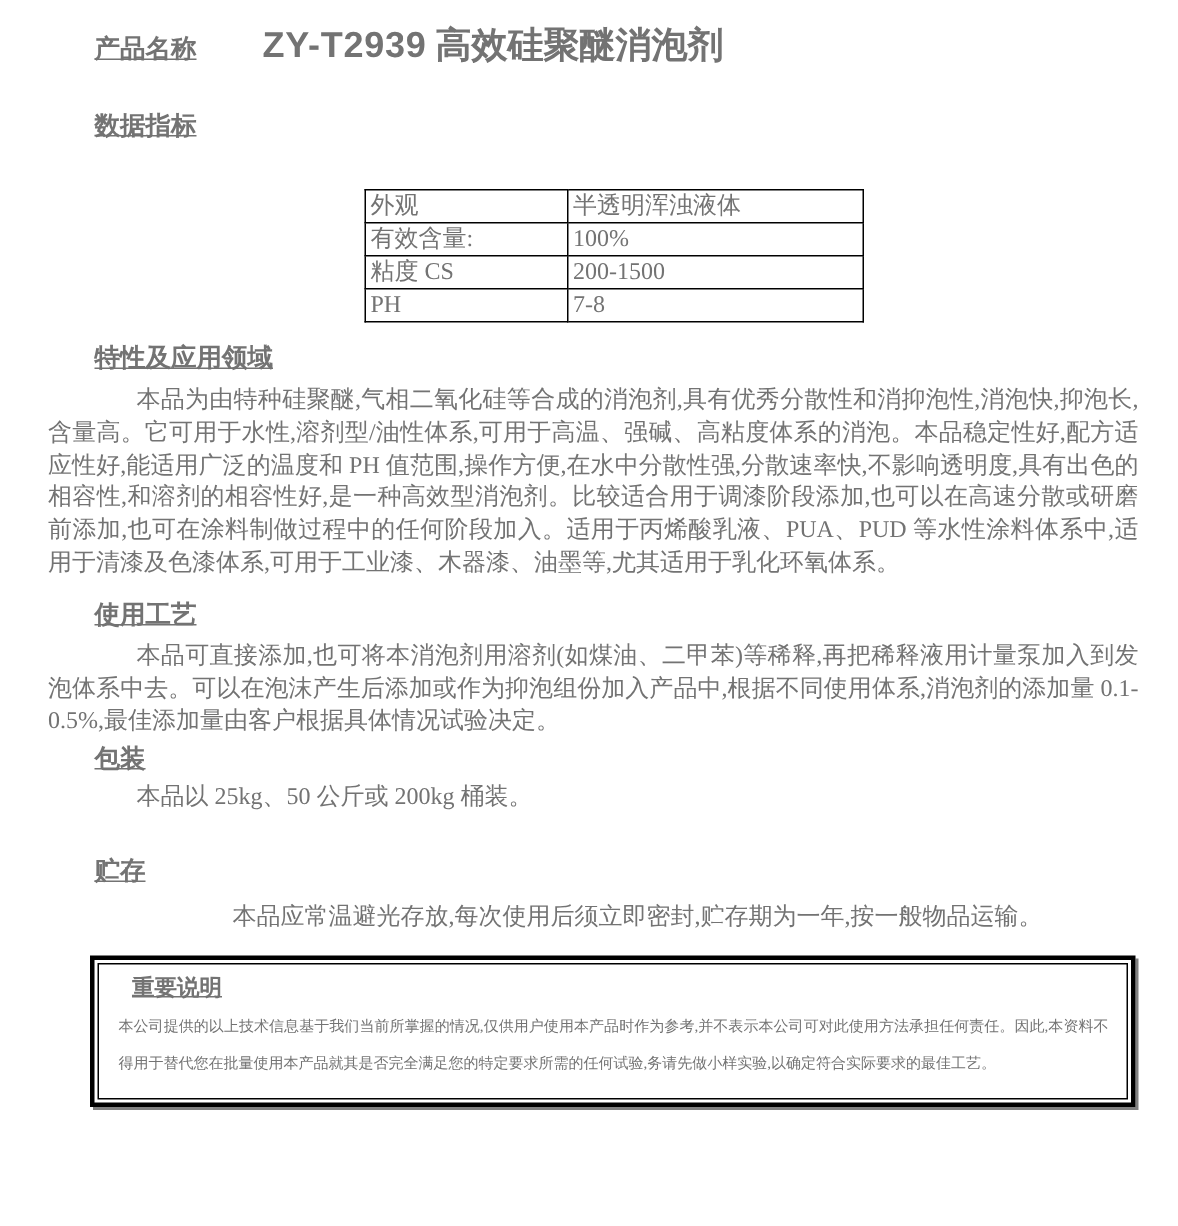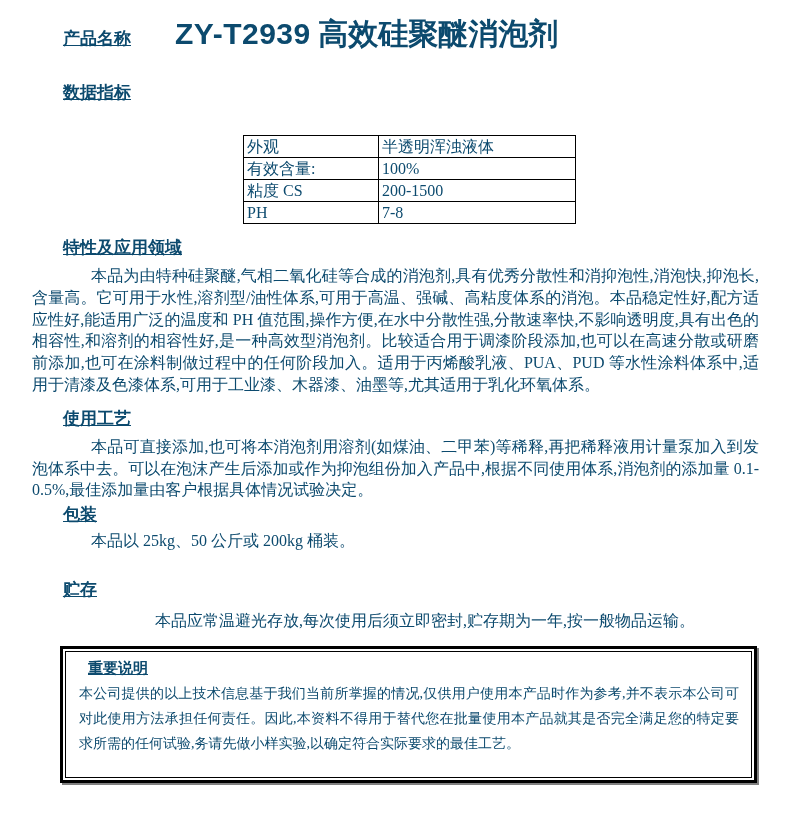--- a/index.html
+++ b/index.html
@@ -1,41 +1,41 @@
 <!DOCTYPE html>
 <html><head>
 <meta charset="utf-8">
 <style>
   * { box-sizing: border-box; }
   html, body { margin: 0; padding: 0; background: #ffffff; }
   .page {
     width: 785px;
     height: 817px;
     background: #ffffff;
-    color: #0c4a6e;
+    color: #737373;
     font-family: "Liberation Serif", serif;
     overflow: hidden;
     position: relative;
   }
 
   
   .header-row {
     display: flex;
     align-items: baseline;
     padding: 14px 0 0 63px;
   }
   .product-label {
     font-size: 17px;
     font-weight: bold;
     text-decoration: underline;
     white-space: nowrap;
   }
   .doc-title {
     margin-left: 44px;
-    font-size: 30px;
+    font-size: 24px;
     font-weight: bold;
     white-space: nowrap;
   }
   .doc-title .code {
     font-family: "Liberation Sans", sans-serif;
     font-weight: bold;
     letter-spacing: 0.5px;
   }
 
   
@@ -90,34 +90,34 @@
   
   .important-box {
     margin: 14px 28px 0 60px;
     border: 3px solid #000000;
     box-shadow: 2px 2px 0 #808080;
     padding: 2px;
     background: #ffffff;
   }
   .important-inner {
     border: 1px solid #000000;
-    padding: 5px 12px 21px 13px;
+    padding: 5px 12px 10px 13px;
   }
   .important-heading {
     font-size: 15px;
     font-weight: bold;
     text-decoration: underline;
     margin-left: 9px;
     line-height: 22px;
     width: -moz-fit-content;
     width: fit-content;
   }
   .important-body {
     margin-top: 2px;
-    font-size: 14px;
+    font-size: 10px;
     line-height: 25px;
     text-align: justify;
   }
 </style>
 </head>
 <body>
 
 <div class="page">
 
   <div class="header-row">

